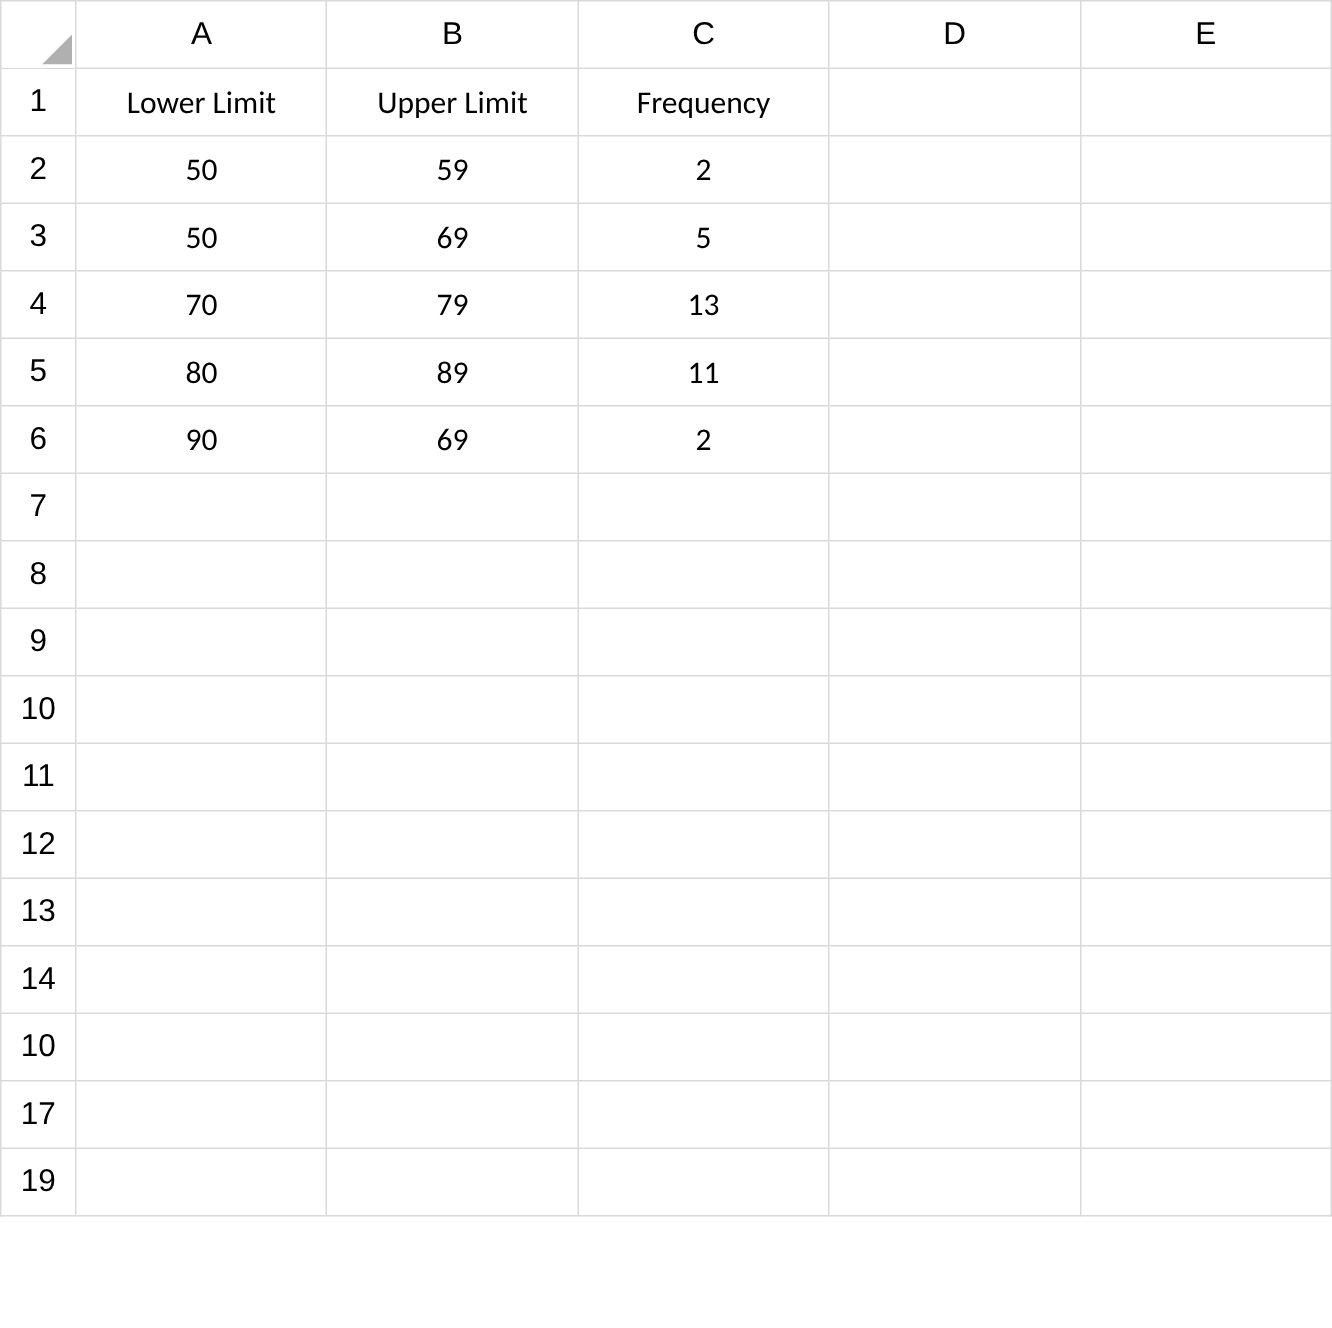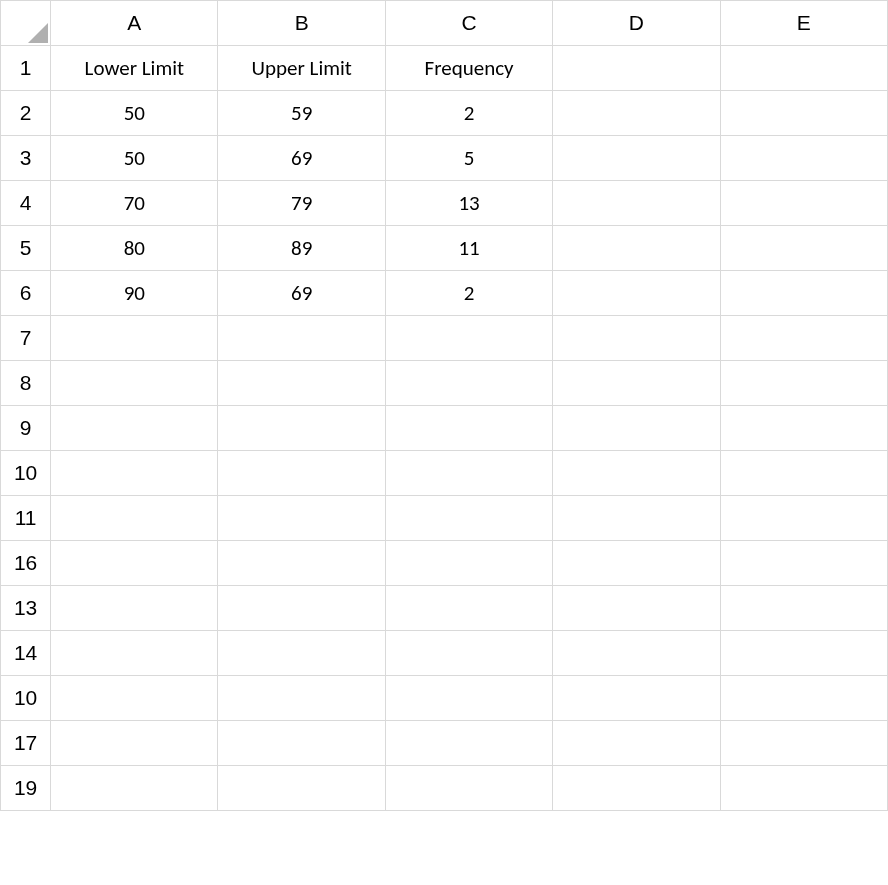--- a/index.html
+++ b/index.html
@@ -164,21 +164,21 @@
   </tr>
   <tr>
     <th class="rowhdr">11</th>
     <td></td>
         <td></td>
         <td></td>
         <td></td>
         <td></td>
   </tr>
   <tr>
-    <th class="rowhdr">16</th>
+    <th class="rowhdr">12</th>
     <td></td>
         <td></td>
         <td></td>
         <td></td>
         <td></td>
   </tr>
   <tr>
     <th class="rowhdr">13</th>
     <td></td>
         <td></td>

